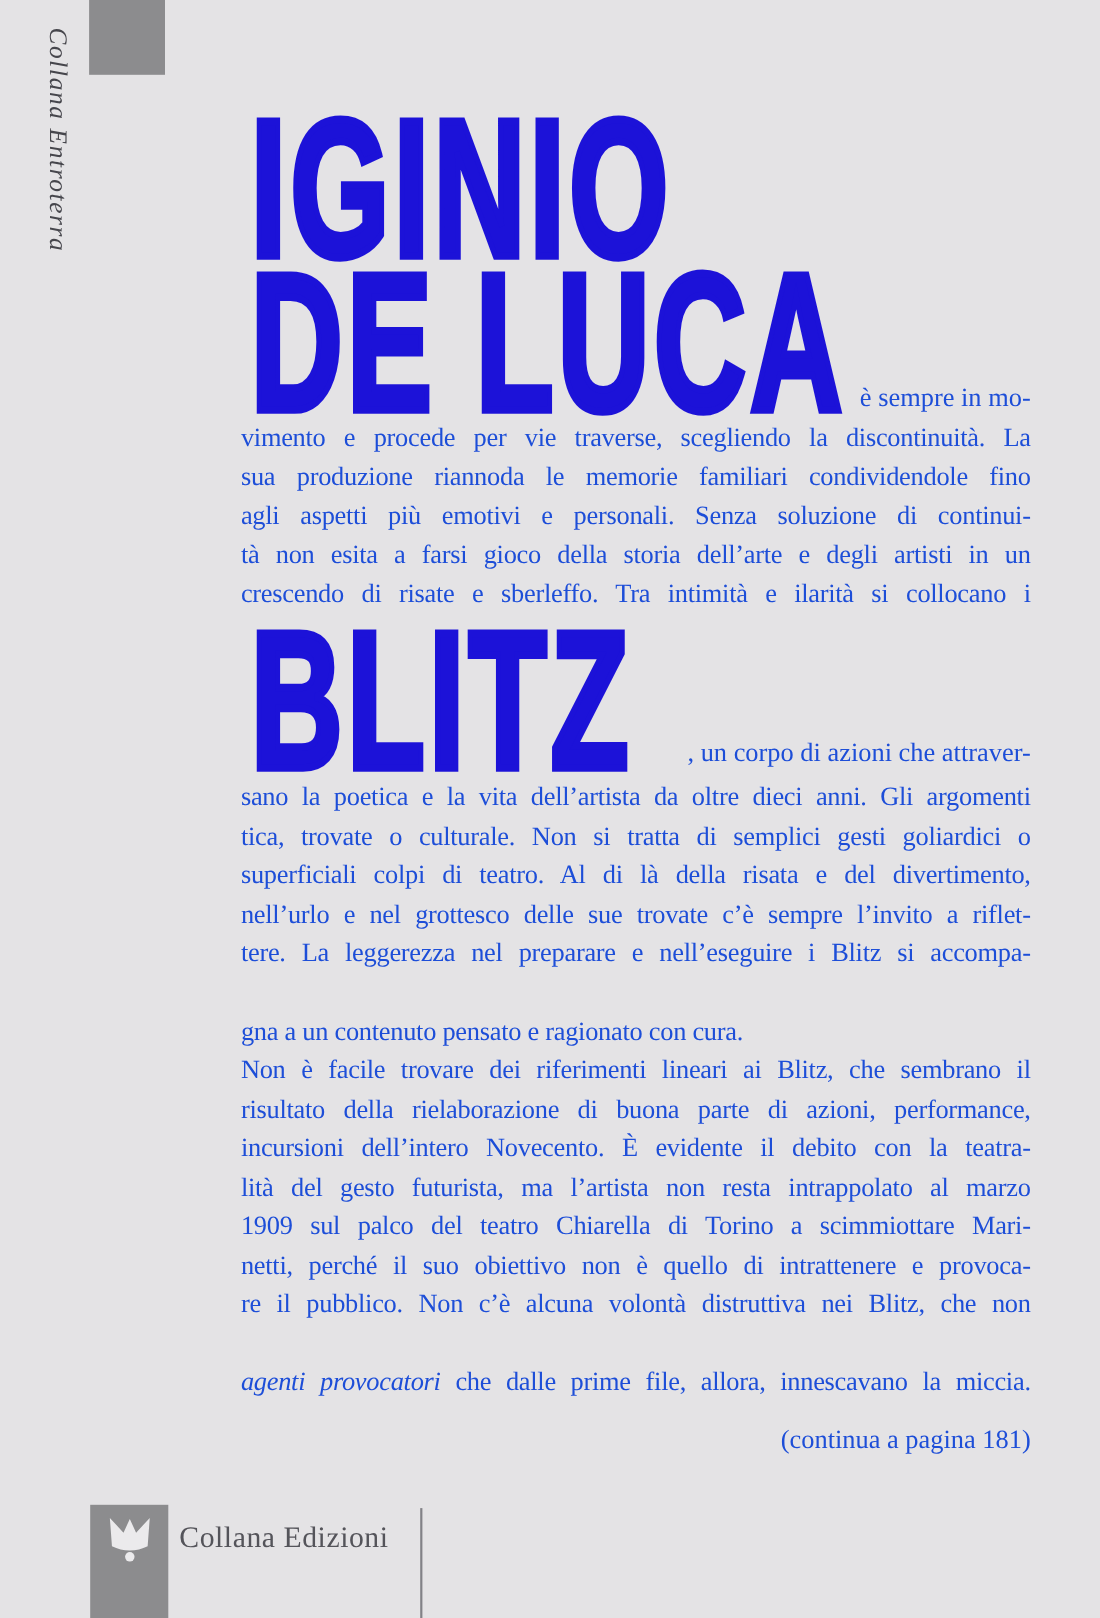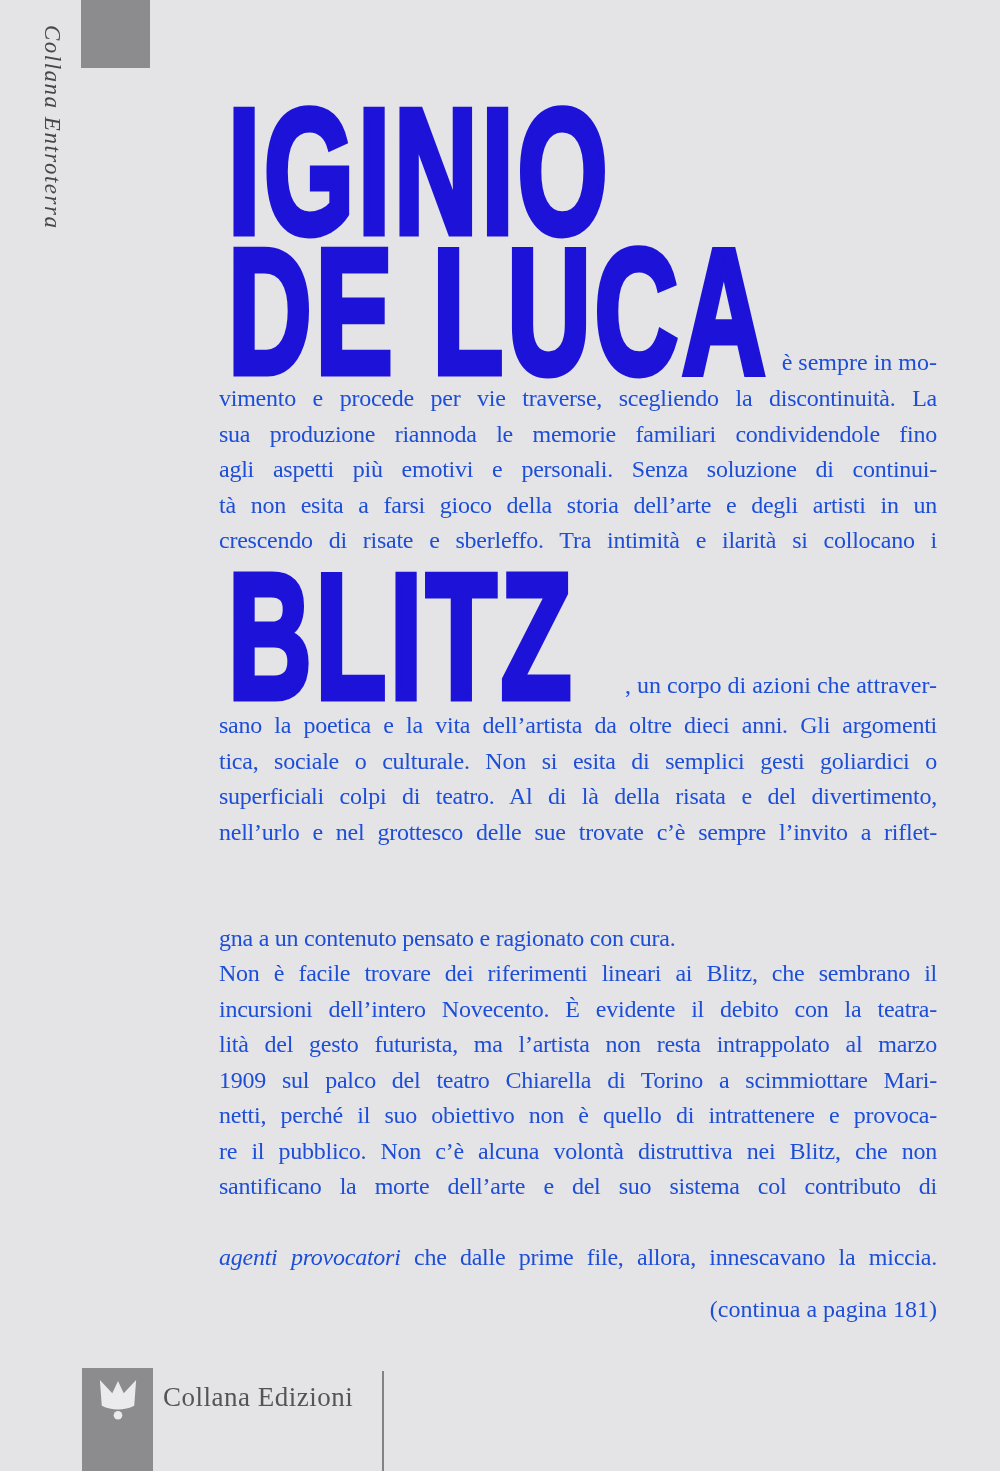--- a/index.html
+++ b/index.html
@@ -88,36 +88,37 @@
     <div class="tline">agli aspetti più emotivi e personali. Senza soluzione di continui-</div>
     <div class="tline">tà non esita a farsi gioco della storia dell’arte e degli artisti in un</div>
     <div class="tline">crescendo di risate e sberleffo. Tra intimità e ilarità si collocano i</div>
   </div>
 
 <div class="big t3">BLITZ</div>
 
 <div class="lead lead2">, un corpo di azioni che attraver-</div>
 <div class="para p2">
     <div class="tline">sano la poetica e la vita dell’artista da oltre dieci anni. Gli argomenti</div>
-    <div class="tline">tica, sociale o culturale. Non si esita di semplici gesti goliardici o</div>
+    <div class="tline">tica, trovate o culturale. Non si tratta di semplici gesti goliardici o</div>
     <div class="tline">superficiali colpi di teatro. Al di là della risata e del divertimento,</div>
     <div class="tline">nell’urlo e nel grottesco delle sue trovate c’è sempre l’invito a riflet-</div>
+    <div class="tline">tere. La leggerezza nel preparare e nell’eseguire i Blitz si accompa-</div>
   </div>
 <div class="para p2last">
   <div class="tline left">gna a un contenuto pensato e ragionato con cura.</div>
 </div>
 
 <div class="para p3">
     <div class="tline">Non è facile trovare dei riferimenti lineari ai Blitz, che sembrano il</div>
+    <div class="tline">risultato della rielaborazione di buona parte di azioni, performance,</div>
     <div class="tline">incursioni dell’intero Novecento. È evidente il debito con la teatra-</div>
     <div class="tline">lità del gesto futurista, ma l’artista non resta intrappolato al marzo</div>
     <div class="tline">1909 sul palco del teatro Chiarella di Torino a scimmiottare Mari-</div>
     <div class="tline">netti, perché il suo obiettivo non è quello di intrattenere e provoca-</div>
     <div class="tline">re il pubblico. Non c’è alcuna volontà distruttiva nei Blitz, che non</div>
-    <div class="tline">santificano la morte dell’arte e del suo sistema col contributo di</div>
   </div>
 <div class="para p3last">
   <div class="tline"><span class="it">agenti provocatori</span><span> che dalle prime file, allora, innescavano la miccia.</span></div>
 </div>
 
 <div class="continua">(continua a pagina 181)</div>
 
 <div class="pub-rect">
   <svg class="crown" viewBox="0 0 44 44" xmlns="http://www.w3.org/2000/svg">
     <path d="M3 1 L16 15 L22 2 L28 15 L41 1 L39 28 Q31 32 22 32 Q13 32 5 28 Z" fill="#ebeaec"></path>

